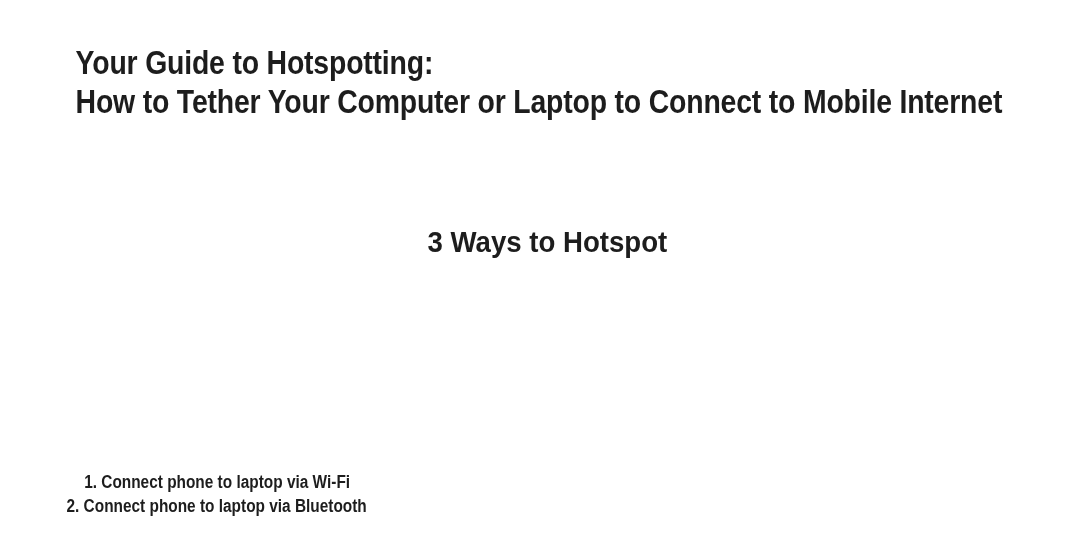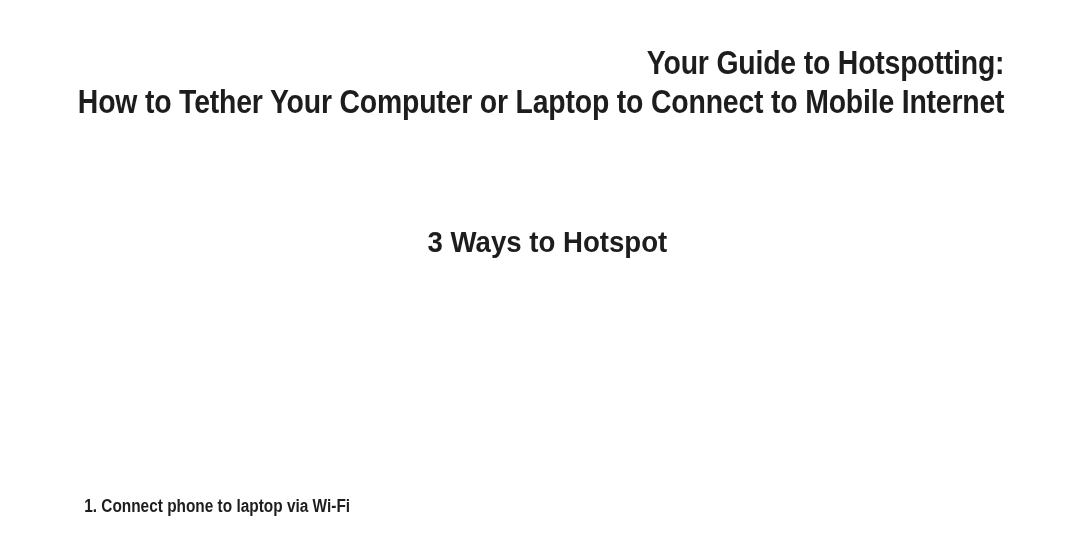--- a/index.html
+++ b/index.html
@@ -23,21 +23,21 @@
     height: 552px;
     box-sizing: border-box;
   }
 
   
   .title-block {
     position: absolute;
     left: 0;
     top: 44px;
     width: 1080px;
-    text-align: right;
+    text-align: left;
   }
   .title-line {
     display: block;
     font-family: "Liberation Sans Narrow", "Liberation Sans", "DejaVu Sans Condensed", sans-serif;
     font-weight: bold;
     font-size: 34px;
     line-height: 38px;
     letter-spacing: -0.2px;
     color: #1d1d1d;
     transform: scaleX(0.86);
@@ -147,15 +147,18 @@
     </div>
     <div class="figure-slot">
       <div class="figure-image"></div>
     </div>
   </div>
 
   <div class="caption-row">
     <div class="caption-cell">
       <span class="caption-text">1. Connect phone to laptop via Wi-Fi</span>
     </div>
+    <div class="caption-cell">
+      <span class="caption-text">2. Connect phone to laptop via Bluetooth</span>
+    </div>
   </div>
 
 </div>
 
 </body></html>

